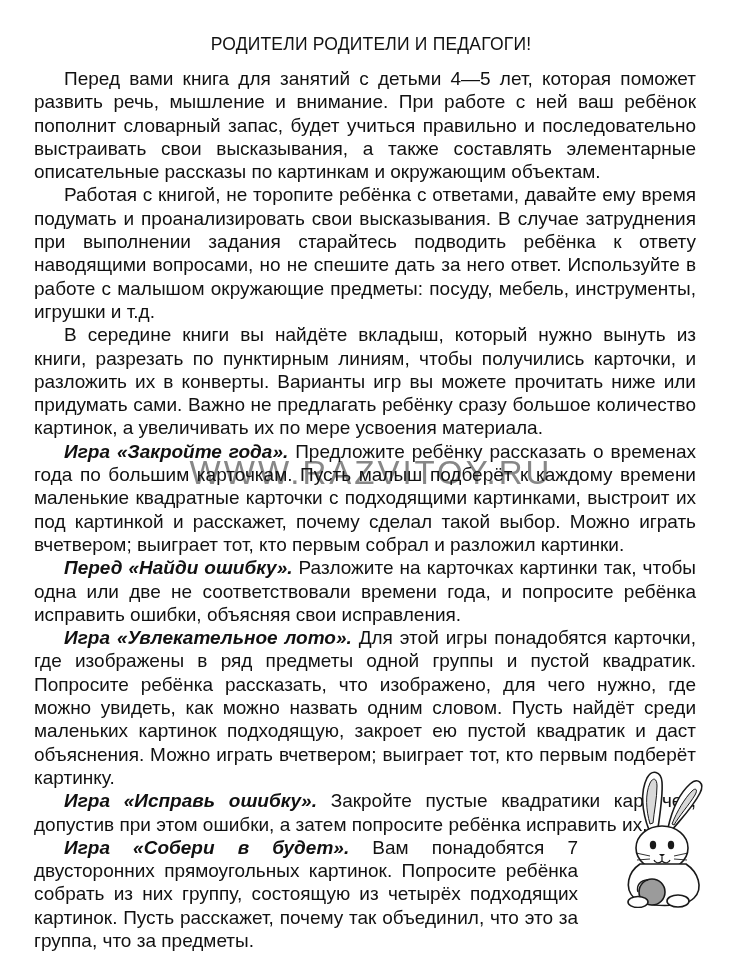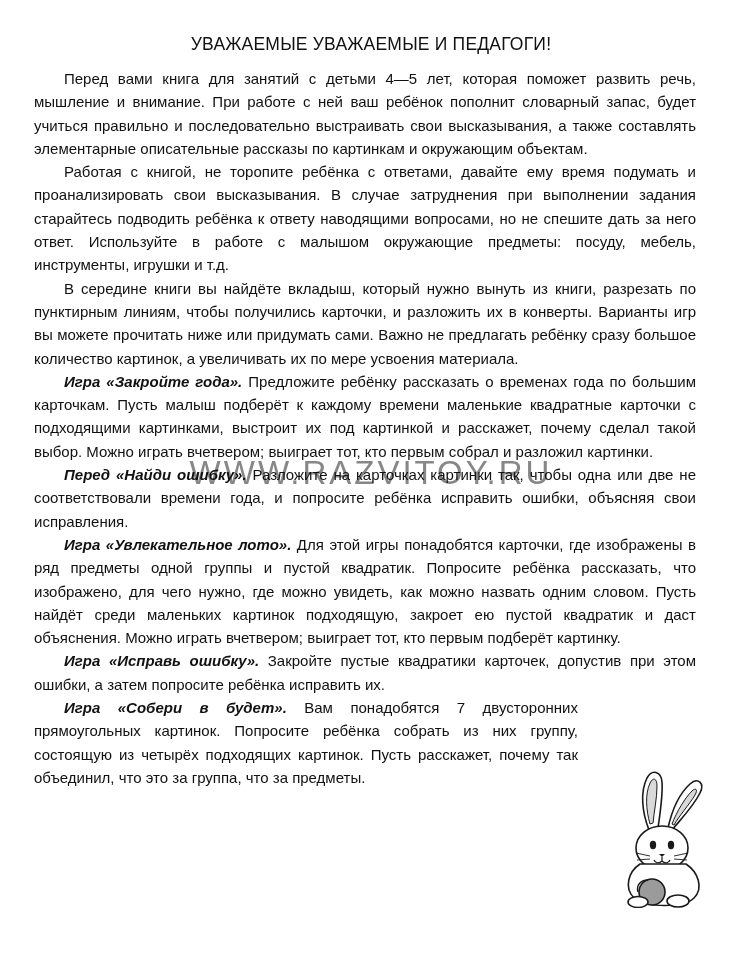--- a/index.html
+++ b/index.html
@@ -27,21 +27,21 @@
     font-size: 17.5px;
     letter-spacing: 0.2px;
     margin: 4px 0 12px 0;
     font-family: "Liberation Sans", sans-serif;
     font-weight: normal;
   }
   p.para {
     margin: 0 12px 0 0;
     text-align: justify;
     text-justify: inter-word;
-    font-size: 15px;
+    font-size: 19px;
     line-height: 23.3px;
     text-indent: 30px;
     font-family: "Liberation Sans", sans-serif;
     hyphens: manual;
   }
   p.para + p.para {
     margin-top: 0px;
   }
   .game-name {
     font-weight: bold;
@@ -86,21 +86,21 @@
 </style>
 </head>
 <body>
 
 <div class="page">
 
   <div class="watermark">WWW.RAZVITOY.RU</div>
 
   <div class="content">
 
-    <div class="doc-title">УВАЖАЕМЫЕ УВАЖАЕМЫЕ И ПЕДАГОГИ!</div>
+    <div class="doc-title">РОДИТЕЛИ РОДИТЕЛИ И ПЕДАГОГИ!</div>
 
     <p class="para"><span>Перед вами книга для занятий с детьми 4—5 лет, которая поможет развить речь, мышление и внимание. При работе с ней ваш ребёнок пополнит словарный запас, будет учиться правильно и последовательно выстраивать свои высказывания, а также составлять элементарные описательные рассказы по картинкам и окружающим объектам.</span></p>
 
     <p class="para"><span>Работая с книгой, не торопите ребёнка с ответами, давайте ему время подумать и проанализировать свои высказывания. В случае затруднения при выполнении задания старайтесь подводить ребёнка к ответу наводящими вопросами, но не спешите дать за него ответ. Используйте в работе с малышом окружающие предметы: посуду, мебель, инструменты, игрушки и т.д.</span></p>
 
     <p class="para"><span>В середине книги вы найдёте вкладыш, который нужно вынуть из книги, разрезать по пунктирным линиям, чтобы получились карточки, и разложить их в конверты. Варианты игр вы можете прочитать ниже или придумать сами. Важно не предлагать ребёнку сразу большое количество картинок, а увеличивать их по мере усвоения материала.</span></p>
 
     <p class="para"><span class="game-name">Игра «Закройте года».</span><span> Предложите ребёнку рассказать о временах года по большим карточкам. Пусть малыш  подберёт к каждому времени маленькие квадратные карточки с подходящими картинками, выстроит их под картинкой и расскажет, почему сделал такой выбор. Можно играть вчетвером; выиграет тот, кто первым собрал и разложил картинки.</span></p>
 
     <p class="para"><span class="game-name">Перед «Найди ошибку».</span><span> Разложите на карточках картинки так, чтобы одна или две не соответствовали времени года, и попросите ребёнка исправить ошибки, объясняя свои исправления.</span></p>

